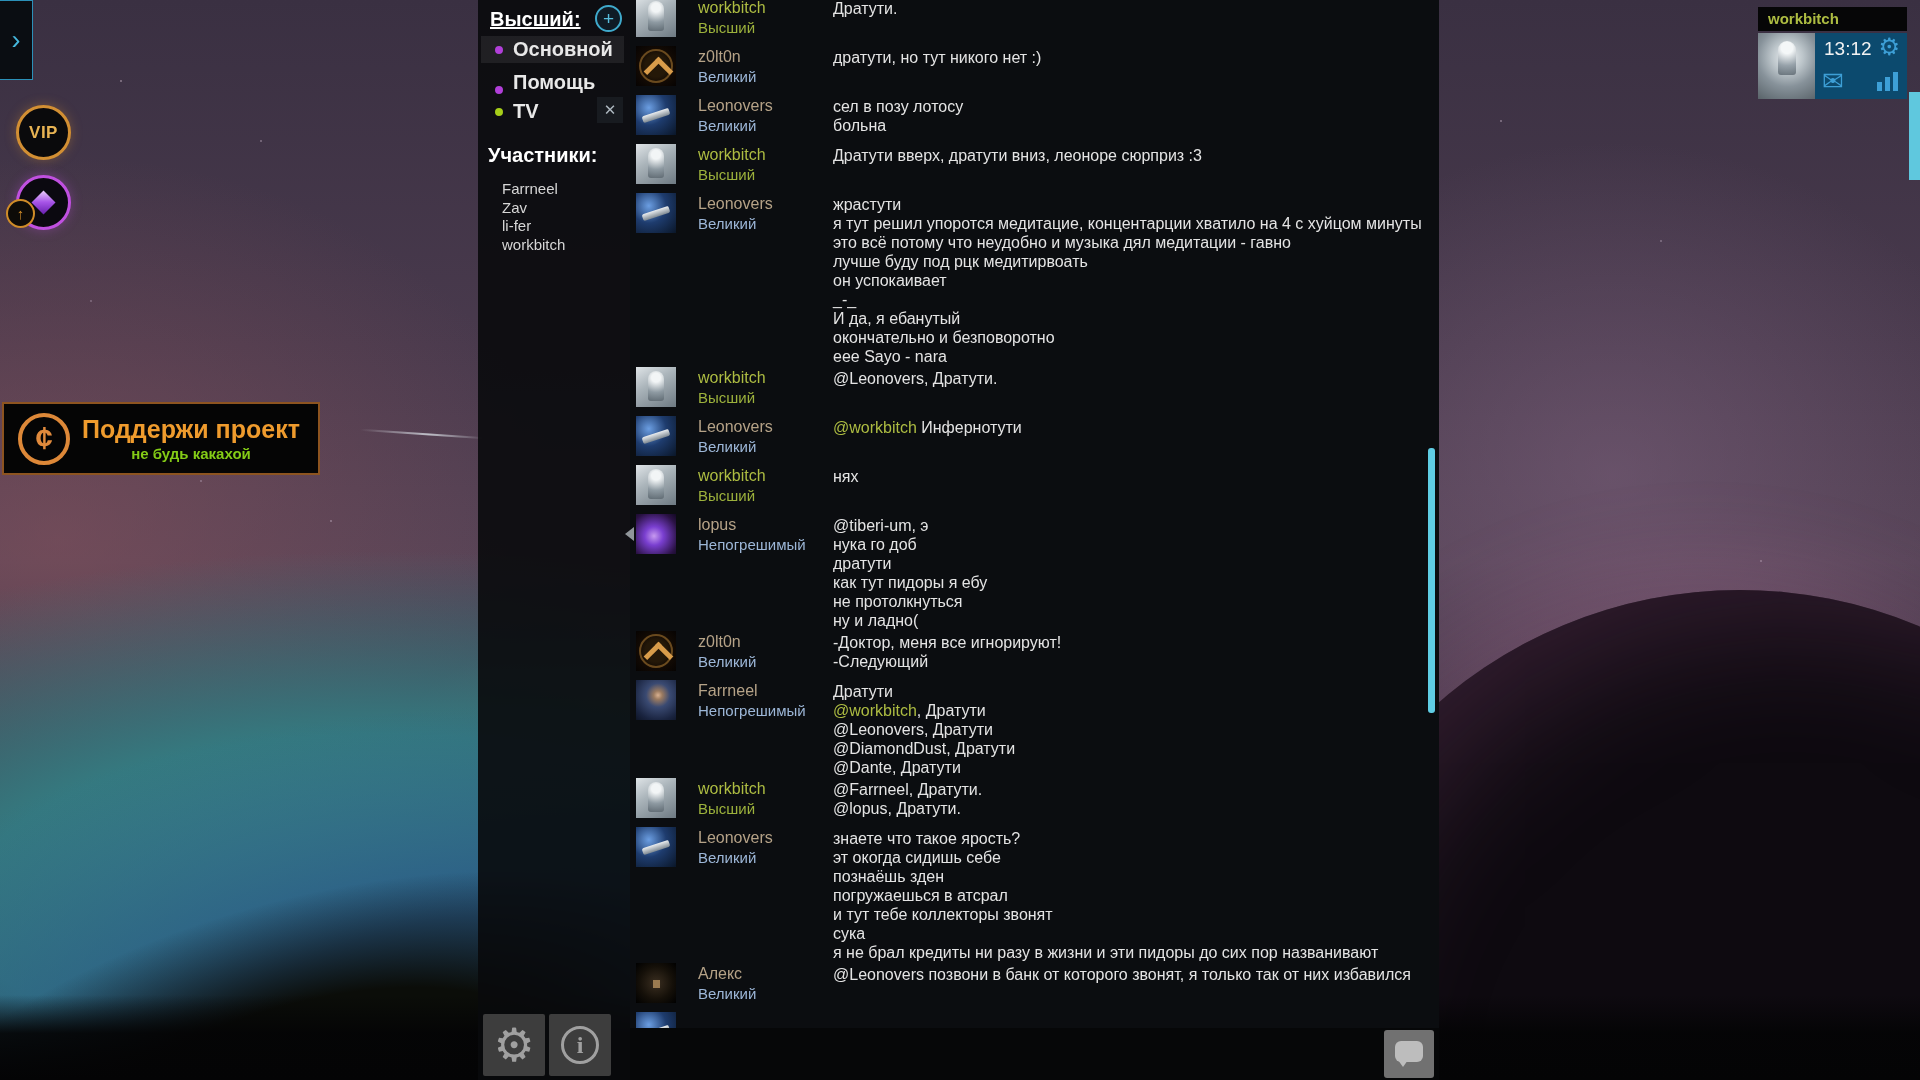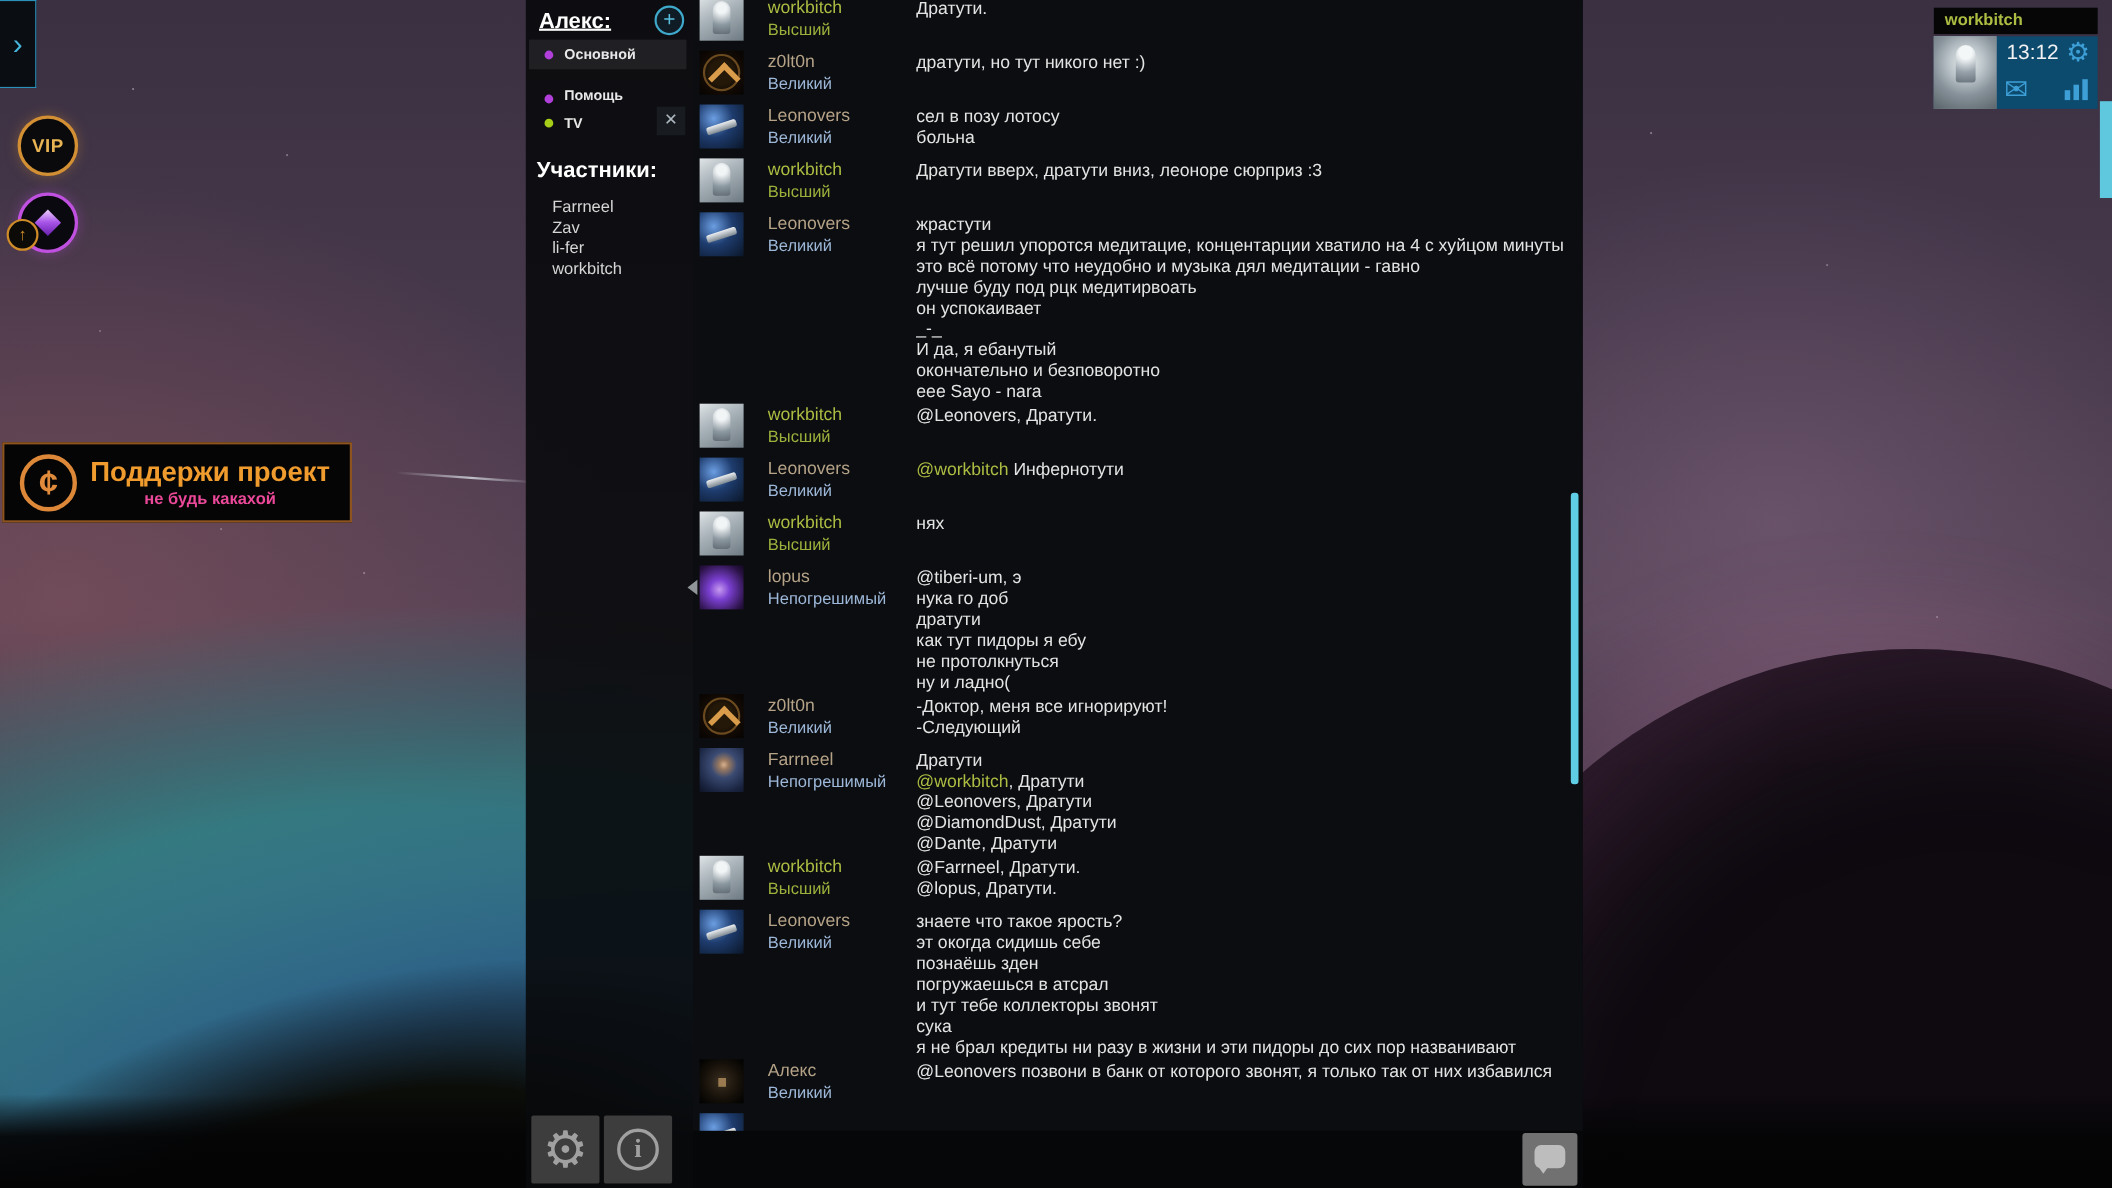--- a/index.html
+++ b/index.html
@@ -51,36 +51,36 @@
     display:flex; align-items:center; justify-content:center; }
 
   
   .banner { position:absolute; left:2px; top:402px; width:318px; height:73px; background:#050505;
     border:2px solid #8d5420; display:flex; align-items:center; cursor:pointer; }
   .coin { width:52px; height:52px; border-radius:50%; border:4px solid #dd8838; color:#e08a3c;
     font-size:31px; font-weight:bold; display:flex; align-items:center; justify-content:center;
     margin-left:14px; flex:none; }
   .banner-text { flex:1; text-align:center; padding-right:6px; }
   .banner-title { color:#ef9b2d; font-size:25px; font-weight:bold; }
-  .banner-sub { color:#ec4899; font-size:15px; font-weight:bold; margin-top:1px; }
+  .banner-sub { color:#84cc16; font-size:15px; font-weight:bold; margin-top:1px; }
 
   
   .sidebar { position:absolute; left:478px; top:0; width:152px; height:1080px;
     background:rgba(9,10,12,.9); }
   .channels-title { position:absolute; left:12px; top:8px; font-size:20px; font-weight:bold;
     color:#ffffff; text-decoration:underline; }
   .add-btn { position:absolute; left:117px; top:5px; width:27px; height:27px; border-radius:50%;
     border:2px solid #3fa9cb; color:#58bedc; background:rgba(18,40,54,.55); font-size:19px;
     line-height:23px; text-align:center; cursor:pointer; }
   .channel-row { position:absolute; left:3px; width:143px; height:27px; display:flex;
     align-items:center; cursor:pointer; }
   .channel-row.selected { background:rgba(255,255,255,.08); }
   .dot { width:8px; height:8px; border-radius:50%; border:4px solid #b13fd9; margin-left:14px;
     background:#0c0c10; flex:none; }
-  .channel-label { margin-left:10px; font-size:13px; font-weight:bold; color:#e8e8e8; }
+  .channel-label { margin-left:10px; font-size:20px; font-weight:bold; color:#e8e8e8; }
   .close-ch { position:absolute; left:119px; top:97px; width:26px; height:26px; background:#181b20;
     color:#aeb8c0; font-size:15px; text-align:center; line-height:26px; cursor:pointer; }
   .participants-title { position:absolute; left:10px; top:144px; font-size:20px; font-weight:bold; color:#fff; }
   .participants { position:absolute; left:24px; top:180px; list-style:none; }
   .participants li { font-size:15px; color:#d6d6d6; line-height:18.5px; cursor:pointer; }
   .side-btn { position:absolute; bottom:4px; width:62px; height:62px; background:#3d3d3d;
     border-radius:2px; display:flex; align-items:center; justify-content:center; cursor:pointer; }
   .side-btn.settings { left:5px; color:#a0a0a0; font-size:46px; }
   .side-btn.info { left:71px; }
   .info-ring { width:38px; height:38px; border:3px solid #a0a0a0; border-radius:50%;
@@ -176,21 +176,21 @@
     <div class="coin">
       <span>¢</span>
     </div>
     <div class="banner-text">
       <div class="banner-title">Поддержи проект</div>
       <div class="banner-sub">не будь какахой</div>
     </div>
   </div>
 
   <div class="sidebar">
-    <div class="channels-title">Алекс:</div>
+    <div class="channels-title">Высший:</div>
     <div class="add-btn">
       <span>+</span>
     </div>
     <div id="channel-list">
         <div class="channel-row selected" style="top: 36px;">
           <span class="dot" style="border-color: rgb(177, 63, 217);"></span>
           <span class="channel-label">Основной</span>
         </div>
         <div class="channel-row" style="top: 67px; align-items: flex-end;">
           <span class="dot" style="border-color: rgb(177, 63, 217);"></span>

